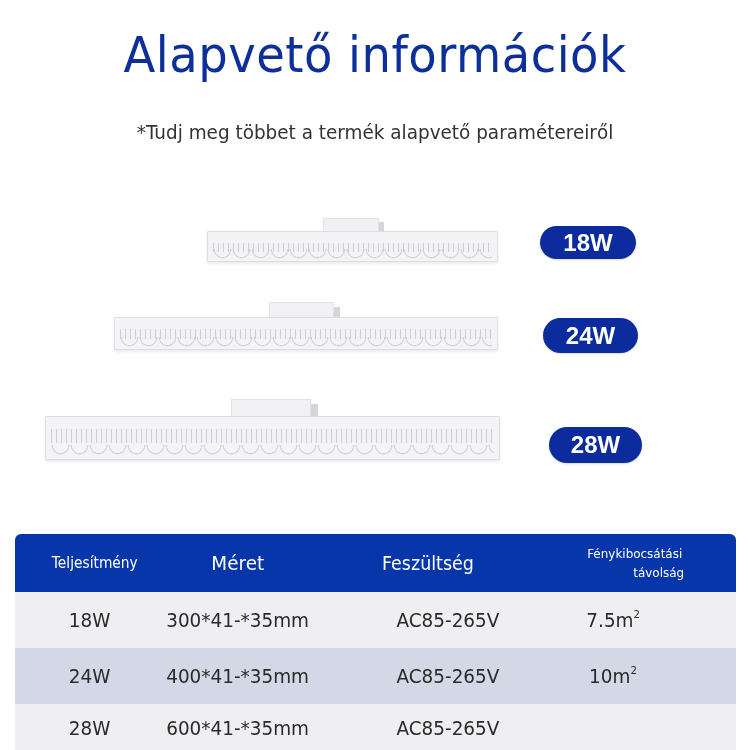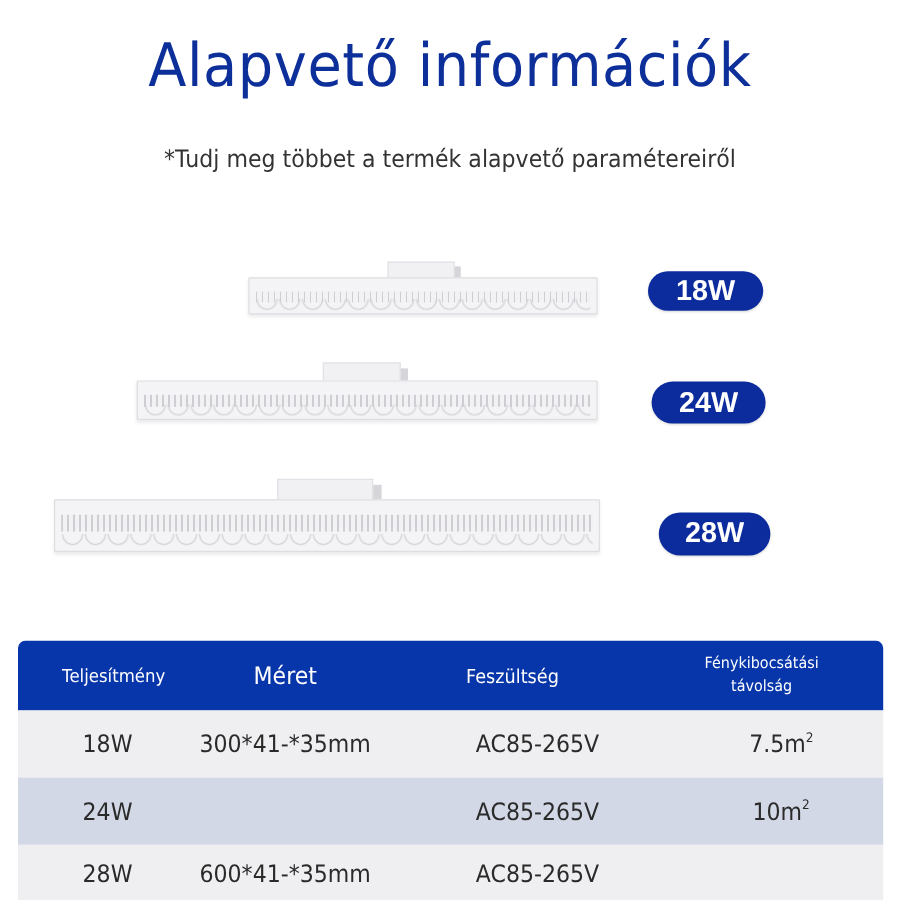--- a/index.html
+++ b/index.html
@@ -52,35 +52,35 @@
     .thead {
       height: 58px; background: #0636a9; border-radius: 6px 6px 0 0; position: relative;
       color: #ffffff;
     }
     .th {
       position: absolute; top: 0; height: 58px; display: flex; align-items: center; justify-content: center;
       text-align: center; font-family: "DejaVu Sans", sans-serif;
     }
     .th1 { left: 0; width: 160px; font-size: 15px; }
     .th2 { left: 160px; width: 125px; font-size: 20px; }
-    .th3 { left: 290px; width: 245px; font-size: 16px; }
-    .th4 { left: 520px; width: 200px; font-size: 13px; line-height: 19px; }
+    .th3 { left: 290px; width: 245px; font-size: 19px; }
+    .th4 { left: 520px; width: 200px; font-size: 13px; line-height: 19px; text-align: right; }
 
     .tr { position: relative; height: 56px; }
     .tr.odd { background: #efeff1; }
     .tr.even { background: #d3d8e6; }
     .tr.last { height: 47px; }
     .td {
       position: absolute; top: 0; bottom: 0; display: flex; align-items: center; justify-content: center;
       font-family: "DejaVu Sans", sans-serif; font-size: 20px; color: #2a2a2a; transform-origin: center;
     }
     .td1 { left: 30px; width: 90px; }
     .td2 { left: 125px; width: 195px; text-align: center; }
     .td3 { left: 345px; width: 175px; text-align: right; }
-    .td4 { left: 576px; width: 120px; }
+    .td4 { left: 538px; width: 120px; }
     .td sup { font-size: 11px; vertical-align: 9px; }
     .cond { display: inline-block; transform: scaleX(0.92); }
   </style>
 </head>
 <body>
 
 <div class="title">Alapvető információk</div>
 <div class="subtitle">*Tudj meg többet a termék alapvető paramétereiről</div>
 
 <div class="lamp" style="left:207px; top:218px; width:291px; height:44px;">
@@ -144,20 +144,23 @@
       </div>
     <div class="td td4">
         <span class="cond"><span>7.5m</span><sup>2</sup></span>
       </div>
   </div>
 
   <div class="tr even">
     <div class="td td1">
         <span class="cond">24W</span>
       </div>
+    <div class="td td2">
+        <span class="cond">400*41-*35mm</span>
+      </div>
     <div class="td td3">
         <span class="cond">AC85-265V</span>
       </div>
     <div class="td td4">
         <span class="cond"><span>10m</span><sup>2</sup></span>
       </div>
   </div>
 
   <div class="tr odd last">
     <div class="td td1">

